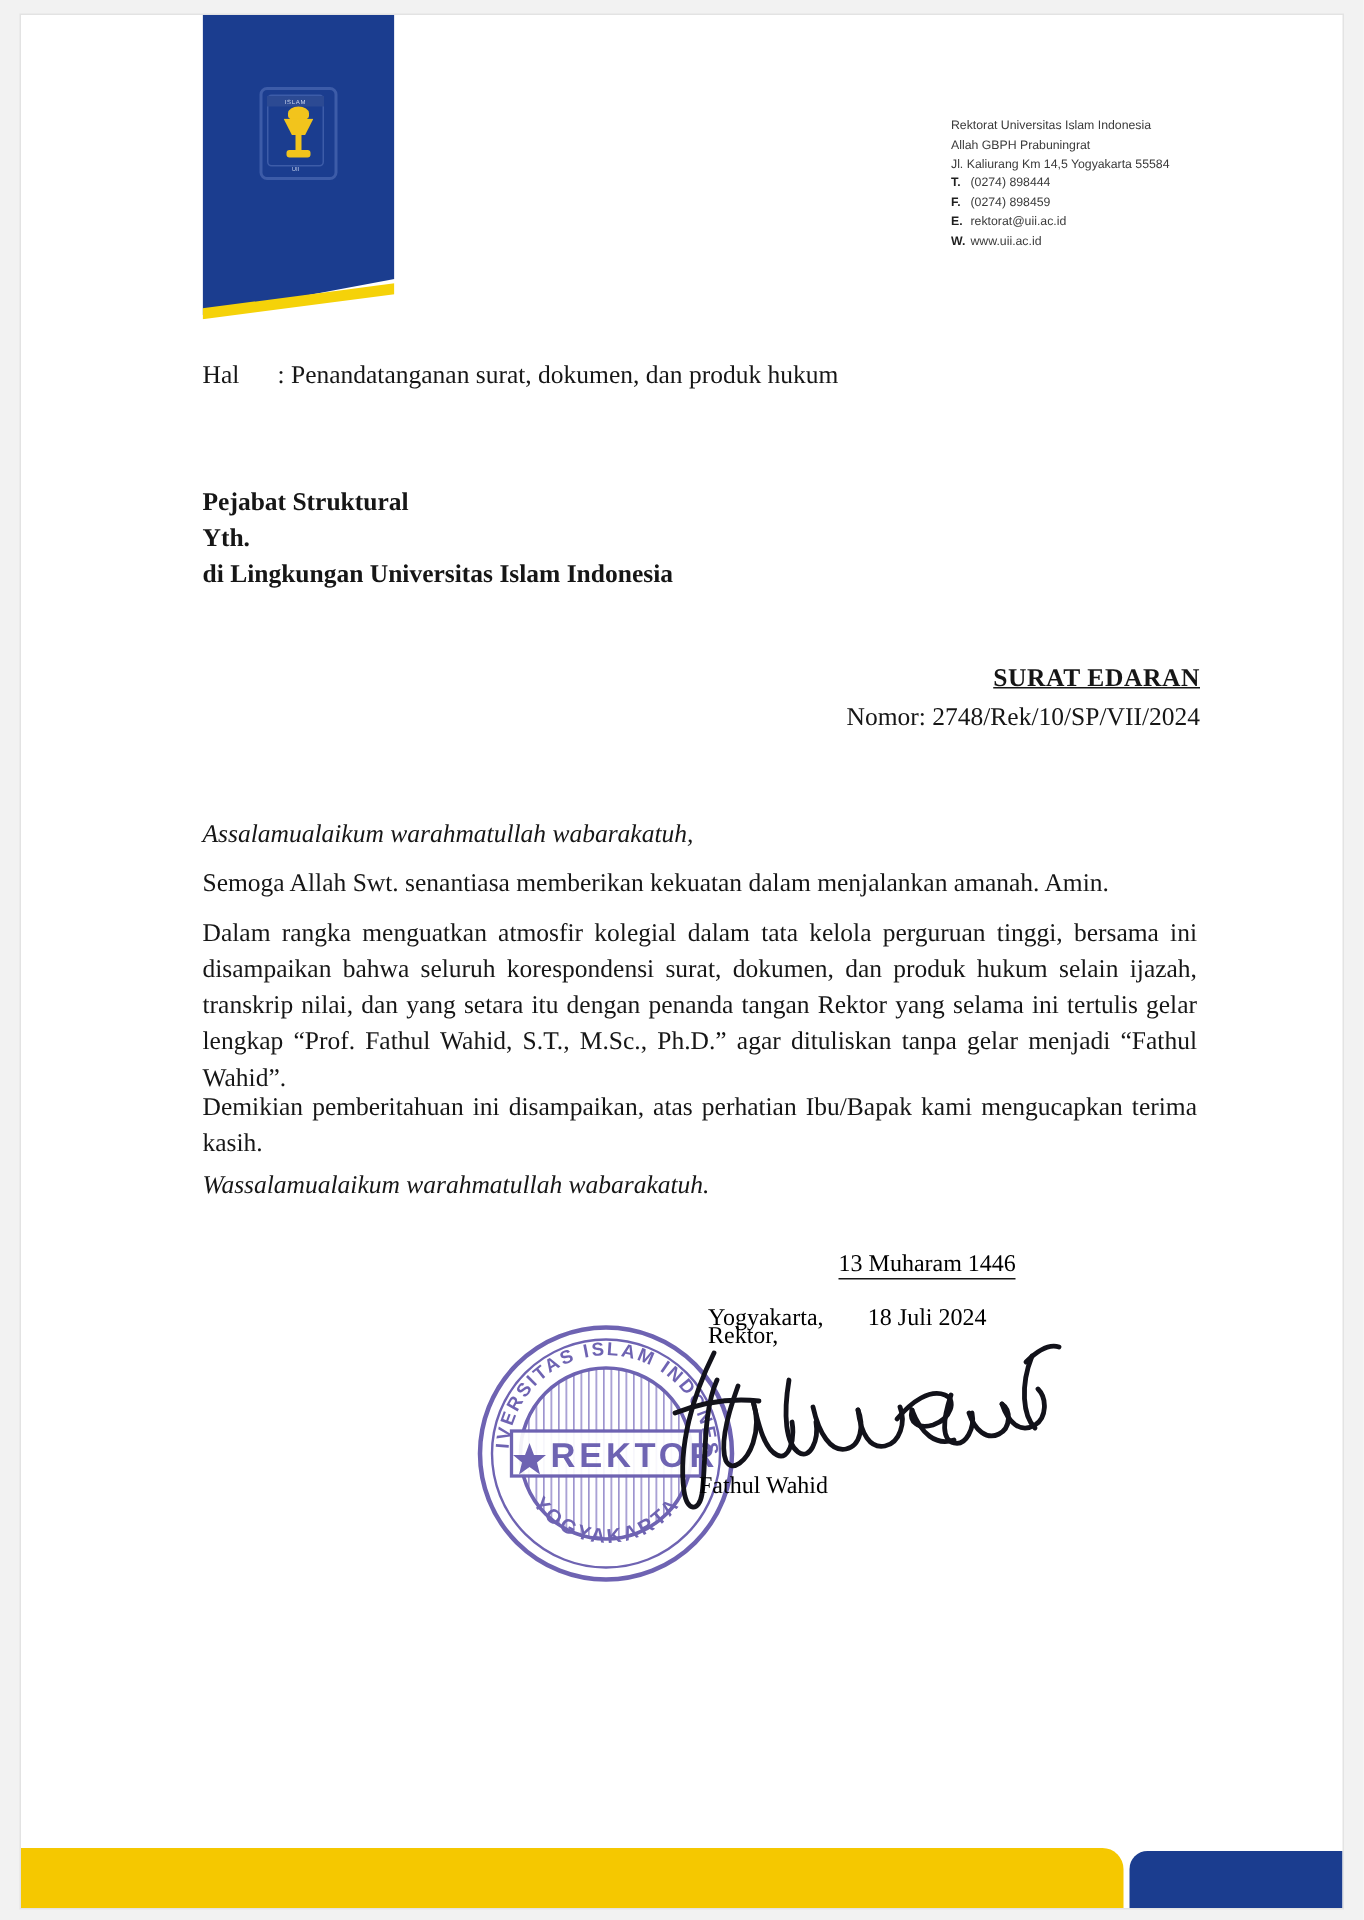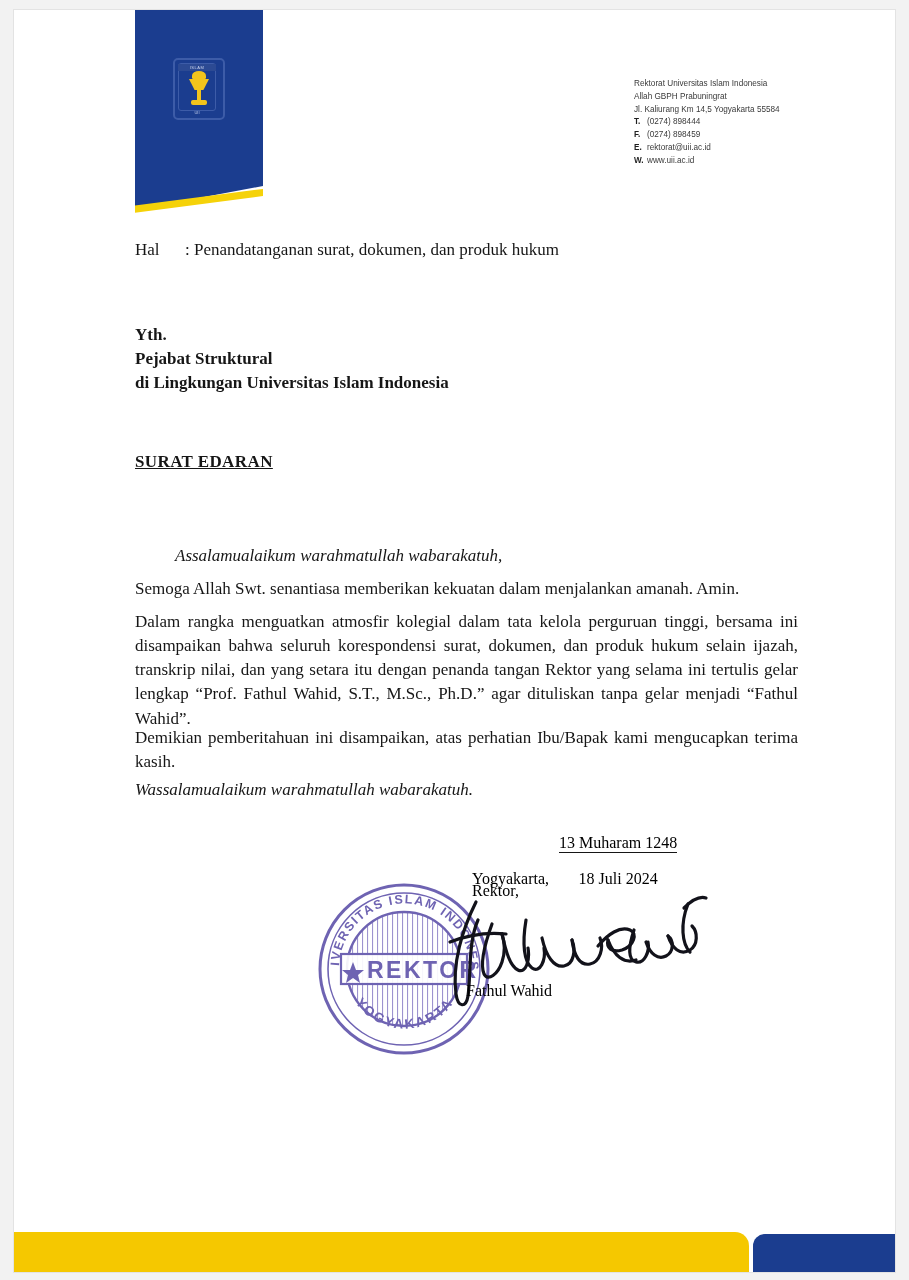--- a/index.html
+++ b/index.html
@@ -209,40 +209,39 @@
   .addressee {
     position: absolute;
     top: 313px;
     left: 0;
     font-weight: bold;
     line-height: 1.42;
   }
 
   .title-block {
     position: absolute;
-    top: 440px;
+    top: 430px;
     left: 0;
     width: 665px;
-    text-align: left;
+    text-align: right;
   }
   .doc-title {
     font-weight: bold;
     text-decoration: underline;
     letter-spacing: .4px;
   }
   .doc-number {
     margin-top: 2px;
   }
 
   .salam {
     position: absolute;
     top: 534px;
     left: 0;
     font-style: italic;
-    margin-left: 40px;
   }
 
   .para {
     position: absolute;
     left: 0;
     width: 663px;
     text-align: justify;
   }
   .p-amin  { top: 567px; }
   .p-main  { top: 600px; }
@@ -393,46 +392,47 @@
   </div>
 
   <div class="doc">
 
     <div class="hal-row">
       <span class="hal-label">Hal</span>
       <span class="hal-value">: Penandatanganan surat, dokumen, dan produk hukum</span>
     </div>
 
     <div class="addressee">
+      <div>Pejabat Struktural</div>
       <div>Yth.</div>
-      <div>Pejabat Struktural</div>
       <div>di Lingkungan Universitas Islam Indonesia</div>
     </div>
 
     <div class="title-block">
       <div class="doc-title">SURAT EDARAN</div>
+      <div class="doc-number">Nomor: 2748/Rek/10/SP/VII/2024</div>
     </div>
 
     <div class="salam">Assalamualaikum warahmatullah wabarakatuh,</div>
 
     <div class="para p-amin">Semoga Allah Swt. senantiasa memberikan kekuatan dalam menjalankan amanah. Amin.</div>
 
     <div class="para p-main">Dalam rangka menguatkan atmosfir kolegial dalam tata kelola perguruan tinggi, bersama ini disampaikan bahwa seluruh korespondensi surat, dokumen, dan produk hukum selain ijazah, transkrip nilai, dan yang setara itu dengan penanda tangan Rektor yang selama ini tertulis gelar lengkap “Prof. Fathul Wahid, S.T., M.Sc., Ph.D.” agar dituliskan tanpa gelar menjadi “Fathul Wahid”.</div>
 
     <div class="para p-close">Demikian pemberitahuan ini disampaikan, atas perhatian Ibu/Bapak kami mengucapkan terima kasih.</div>
 
     <div class="wassalam">Wassalamualaikum warahmatullah wabarakatuh.</div>
   </div>
 
   <div class="sign-area">
 
     <div class="date-row">
       <span class="city">Yogyakarta,</span>
       <span class="dates">
-        <span class="hijri">13 Muharam 1248</span>
+        <span class="hijri">13 Muharam 1446</span>
         <div class="greg">18 Juli 2024</div>
       </span>
     </div>
 
     <div class="jabatan">Rektor,</div>
 
     <div class="stamp">
       <svg viewBox="0 0 175 175" width="175" height="175" xmlns="http://www.w3.org/2000/svg">
         <defs>
           <path id="arcTop" d="M 22,87 A 65,65 0 0 1 153,87" fill="none"></path>

